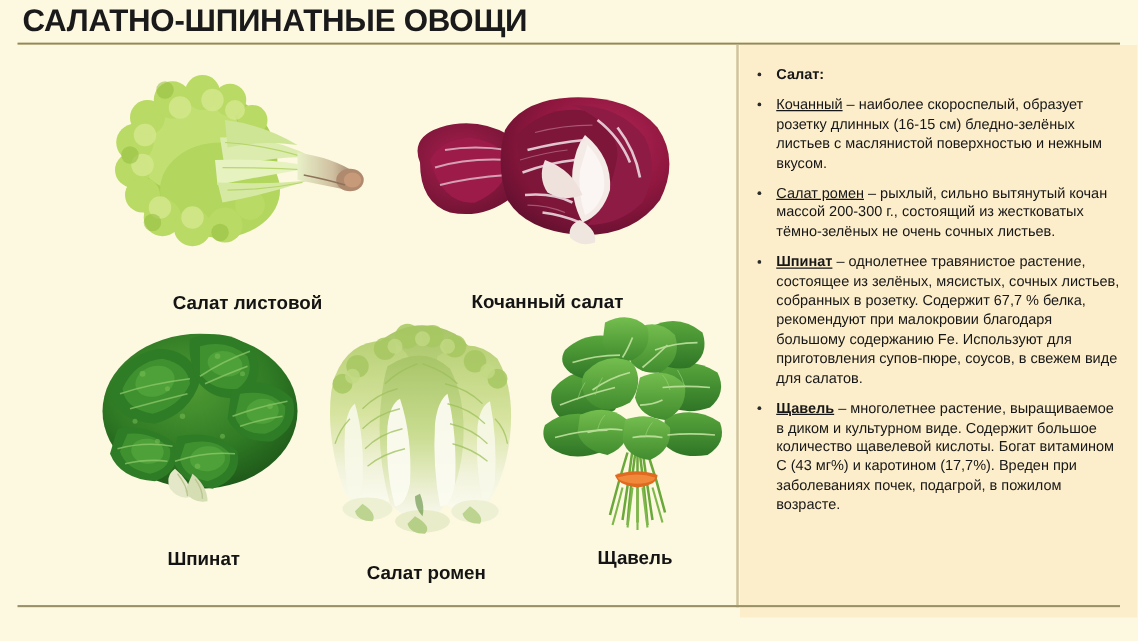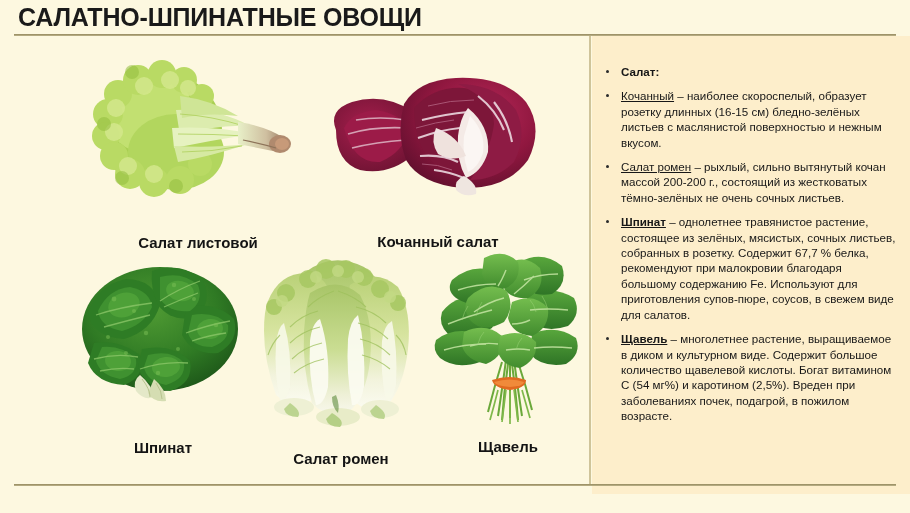--- a/index.html
+++ b/index.html
@@ -108,21 +108,21 @@
   #fig-romaine .art { width: 190px; height: 190px; }
   #fig-romaine .cap { top: 205px; }
 
   #fig-sorrel      { left: 428px; top: 200px; width: 160px; height: 225px; }
   #fig-sorrel .art { width: 160px; height: 190px; }
   #fig-sorrel .cap { top: 198px; }
 
   
   .bullets {
     position: absolute;
-    left: 600px; top: 64px;
+    left: 600px; top: 52px;
     width: 300px;
   }
   .bullet {
     position: relative;
     padding-left: 21px;
     margin-bottom: 9px;
     font-size: 11.6px;
     line-height: 15.4px;
     color: #171717;
     text-align: left;
@@ -498,25 +498,25 @@
   </div>
 
   <div class="bullets">
     <div class="bullet">
       <span class="lead-b">Салат:</span><span></span>
     </div>
     <div class="bullet">
       <span class="lead-u">Кочанный</span><span> – наиболее скороспелый, образует розетку длинных (16-15 см) бледно-зелёных листьев с маслянистой поверхностью и нежным вкусом.</span>
     </div>
     <div class="bullet">
-      <span class="lead-u">Салат ромен</span><span> – рыхлый, сильно вытянутый кочан массой 200-200 г., состоящий из жестковатых тёмно-зелёных не очень сочных листьев.</span>
+      <span class="lead-u">Салат ромен</span><span> – рыхлый, сильно вытянутый кочан массой 200-300 г., состоящий из жестковатых тёмно-зелёных не очень сочных листьев.</span>
     </div>
     <div class="bullet">
       <span class="lead-bu">Шпинат</span><span> – однолетнее травянистое растение, состоящее из зелёных, мясистых, сочных листьев, собранных в розетку. Содержит 67,7 % белка, рекомендуют при малокровии благодаря большому содержанию Fe. Используют для приготовления супов-пюре, соусов, в свежем виде для салатов.</span>
     </div>
     <div class="bullet">
-      <span class="lead-bu">Щавель</span><span> – многолетнее растение, выращиваемое в диком и культурном виде. Содержит большое количество щавелевой кислоты. Богат витамином С  (54 мг%) и каротином (2,5%). Вреден при заболеваниях почек, подагрой, в пожилом возрасте.</span>
+      <span class="lead-bu">Щавель</span><span> – многолетнее растение, выращиваемое в диком и культурном виде. Содержит большое количество щавелевой кислоты. Богат витамином С  (43 мг%) и каротином (17,7%). Вреден при заболеваниях почек, подагрой, в пожилом возрасте.</span>
     </div>
   </div>
 
   <div class="bottom-rule"></div>
 
 </div>
 
 </body></html>

